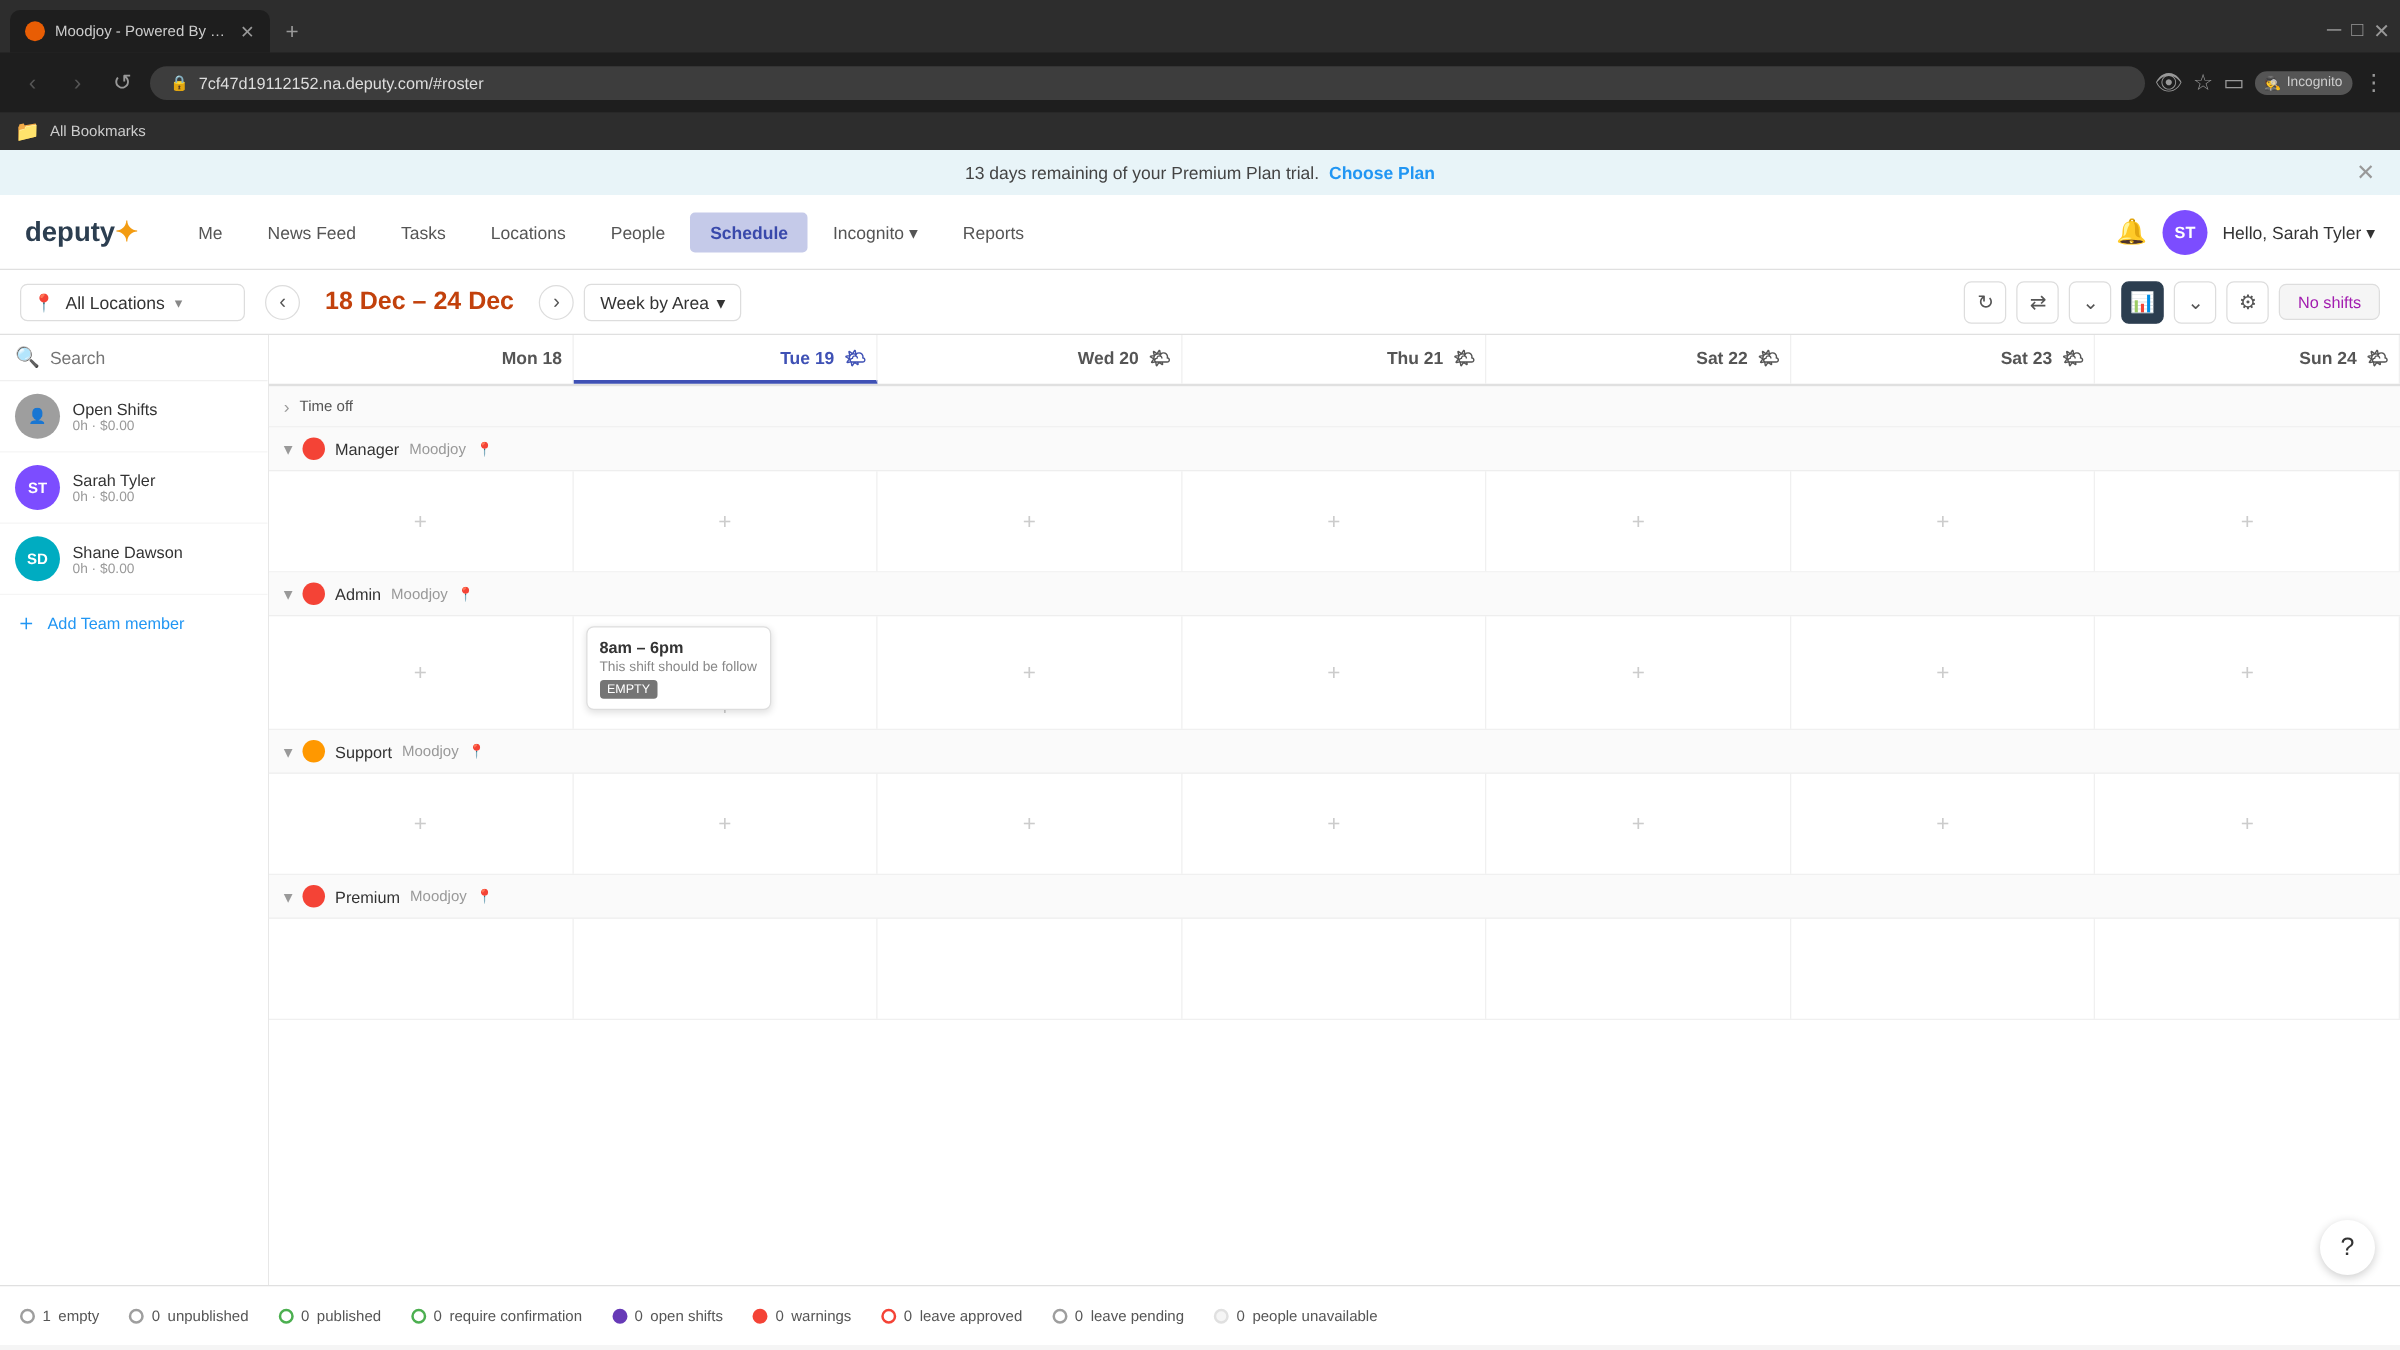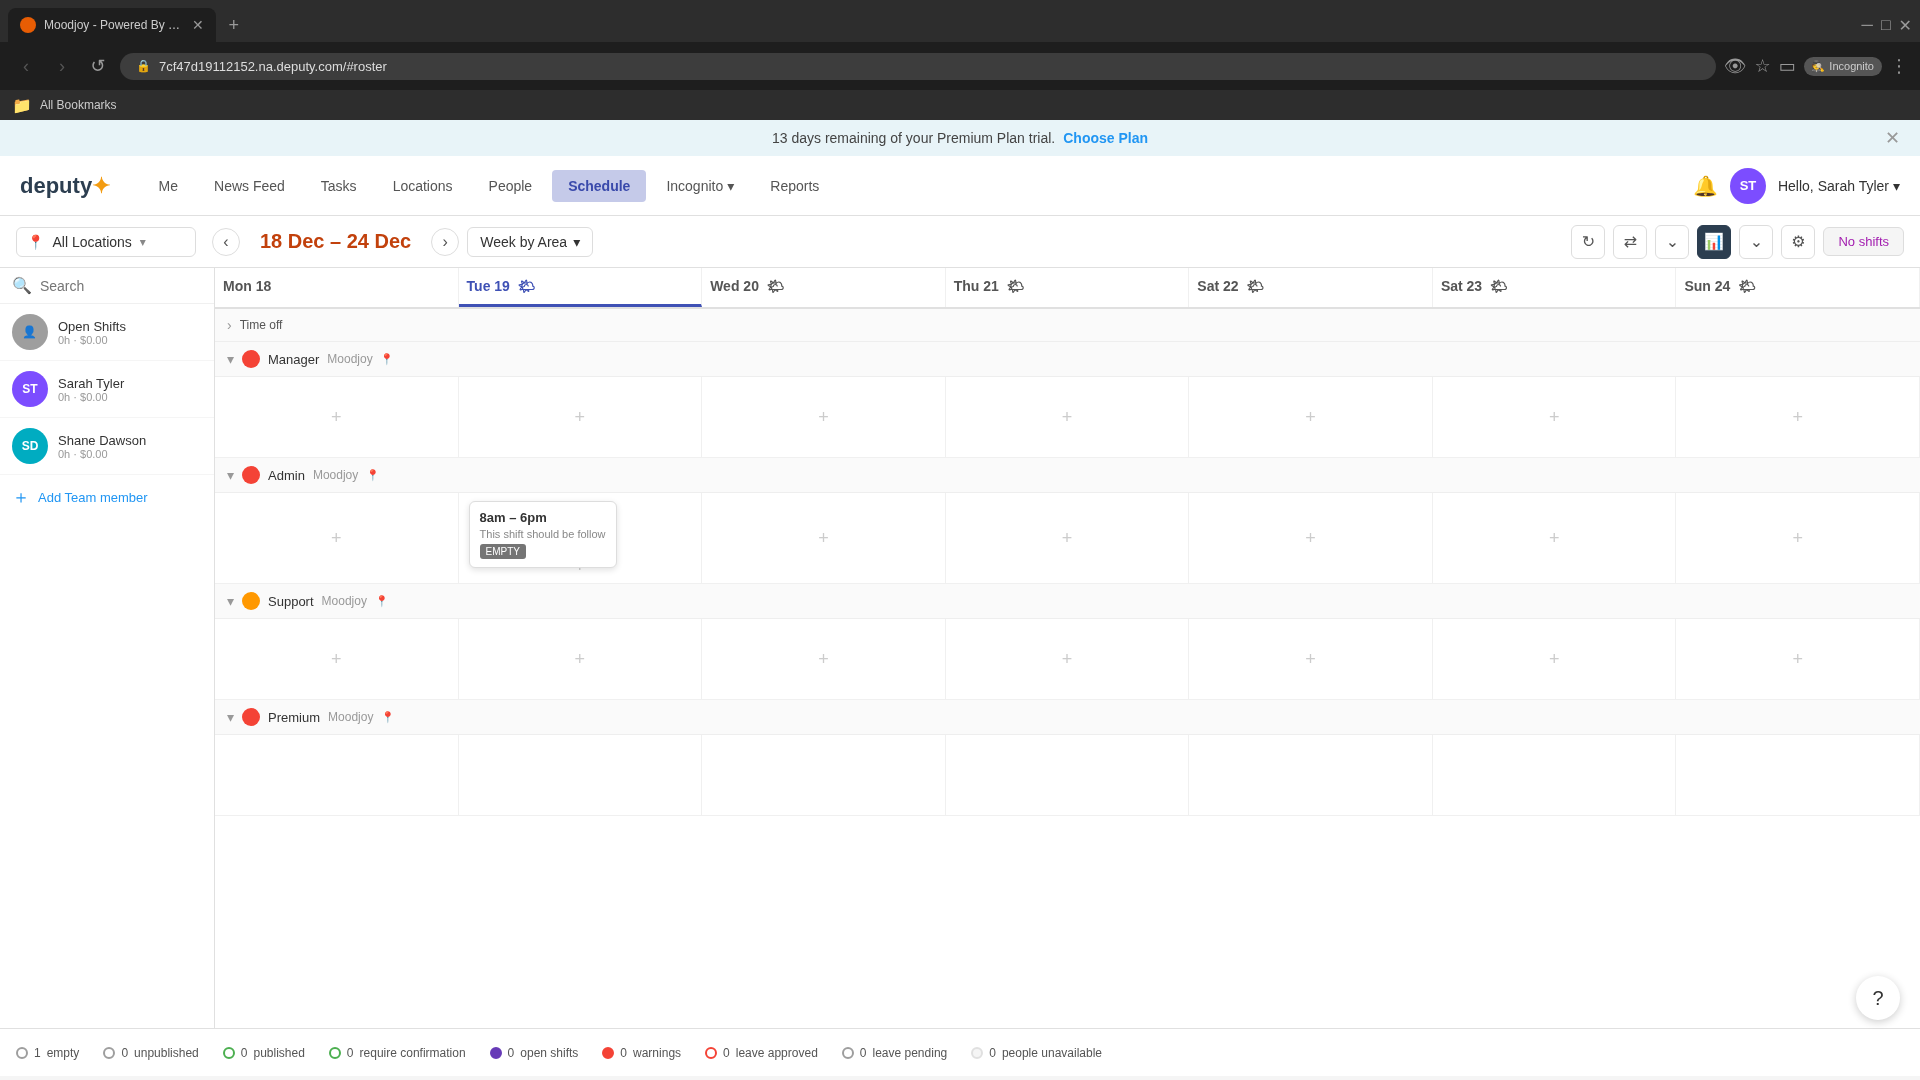--- a/index.html
+++ b/index.html
@@ -70,21 +70,21 @@
     .sidebar-avatar.teal { background: #00acc1; }
     .sidebar-info { flex: 1; }
     .sidebar-name { font-size: 13px; color: #333; font-weight: 500; }
     .sidebar-hours { font-size: 11px; color: #999; }
     .add-member { display: flex; align-items: center; padding: 10px 12px; gap: 8px; cursor: pointer; color: #2196F3; font-size: 13px; }
     .add-member-icon { font-size: 18px; }
 
     
     .schedule-grid { flex: 1; overflow-x: auto; }
     .grid-header { display: flex; border-bottom: 2px solid #e0e0e0; background: #fff; position: sticky; top: 0; z-index: 10; }
-    .grid-col-header { flex: 1; padding: 10px 8px; text-align: left; font-size: 13px; color: #555; font-weight: 500; border-right: 1px solid #f0f0f0; min-width: 170px; }
+    .grid-col-header { flex: 1; padding: 10px 8px; text-align: right; font-size: 13px; color: #555; font-weight: 500; border-right: 1px solid #f0f0f0; min-width: 170px; }
     .grid-col-header.today { border-bottom: 3px solid #3f51b5; color: #3f51b5; font-weight: 700; }
     .day-name { font-size: 14px; font-weight: 600; }
     .day-name.today { color: #3f51b5; }
     .grid-section { }
     .grid-section-header { display: flex; align-items: center; padding: 8px 12px; background: #fafafa; border-bottom: 1px solid #eee; gap: 8px; }
     .section-collapse { cursor: pointer; color: #999; font-size: 14px; }
     .section-dot { width: 18px; height: 18px; border-radius: 50%; flex-shrink: 0; }
     .section-dot.red { background: #f44336; }
     .section-dot.orange { background: #ff9800; }
     .section-name { font-size: 13px; color: #333; font-weight: 500; }

